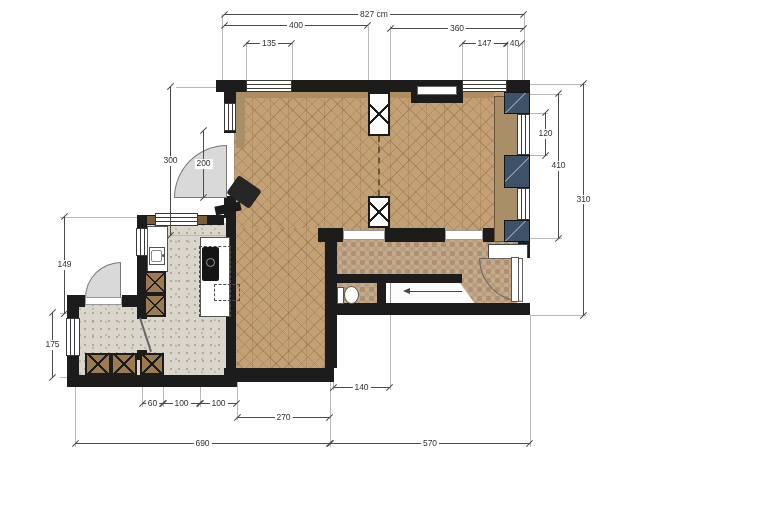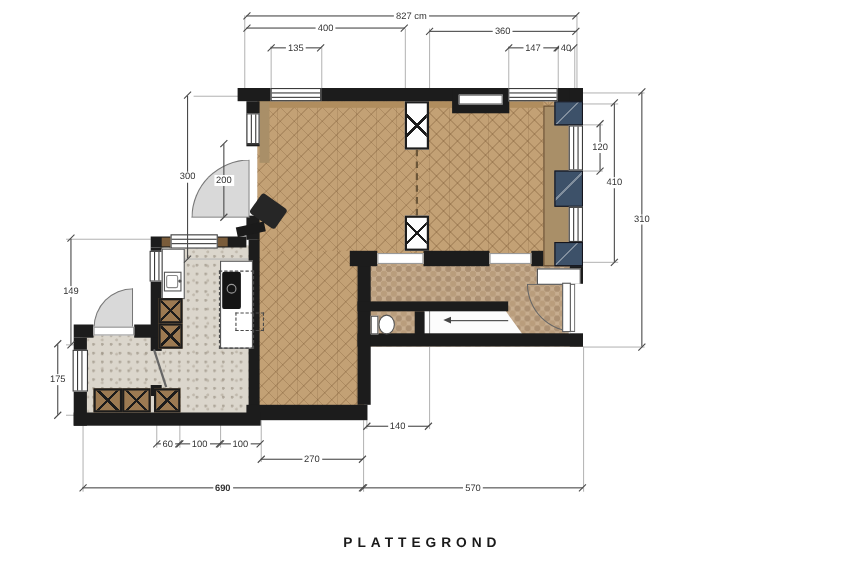--- a/index.html
+++ b/index.html
@@ -244,22 +244,21 @@
     </div>
   <div class="dimh" style="left:163px;top:403px;width:37px;">
     <span class="dlab">100</span>
     </div>
   <div class="dimh" style="left:200px;top:403px;width:37px;">
     <span class="dlab">100</span>
     </div>
   <div class="dimh" style="left:237px;top:417px;width:93px;">
     <span class="dlab">270</span>
     </div>
-  <div class="dimh" style="left:75px;top:443px;width:255px;font-weight:bold;">
+  <div class="dimh" style="left:75px;top:443px;width:255px;">
     <span class="dlab">690</span>
     </div>
   <div class="dimh" style="left:330px;top:443px;width:200px;">
     <span class="dlab">570</span>
     </div>
 
-  <div class="title2">PLATTEGROND</div>
 
 </div>
 
 </body></html>

